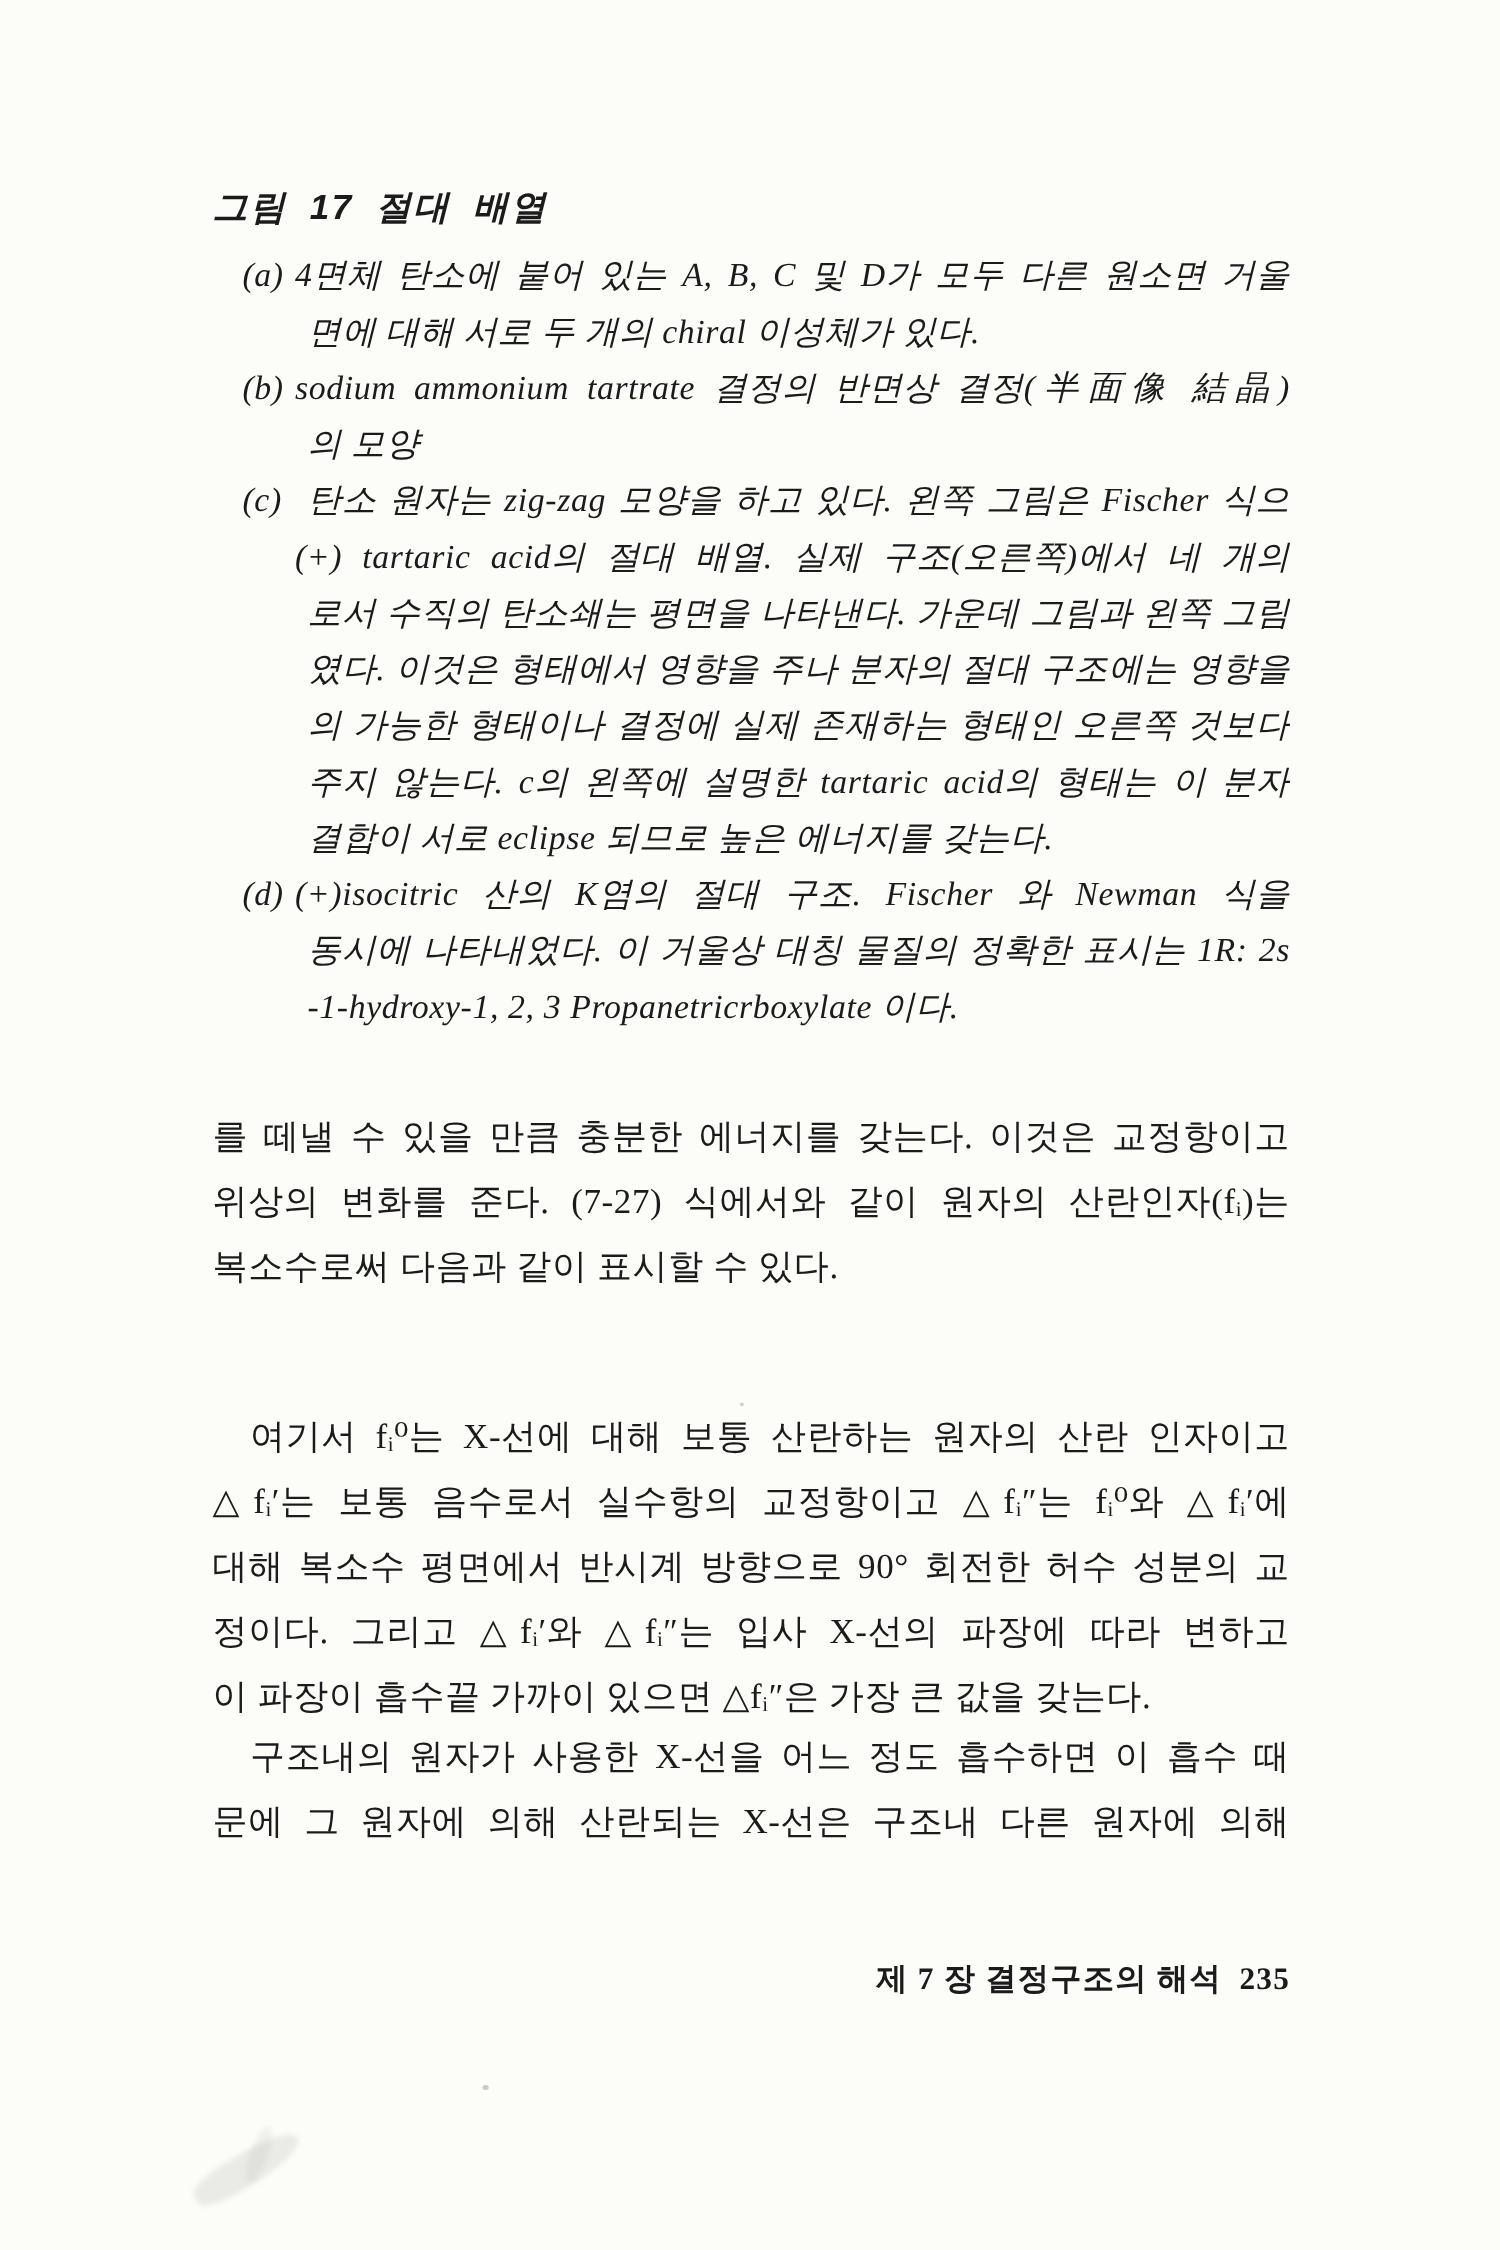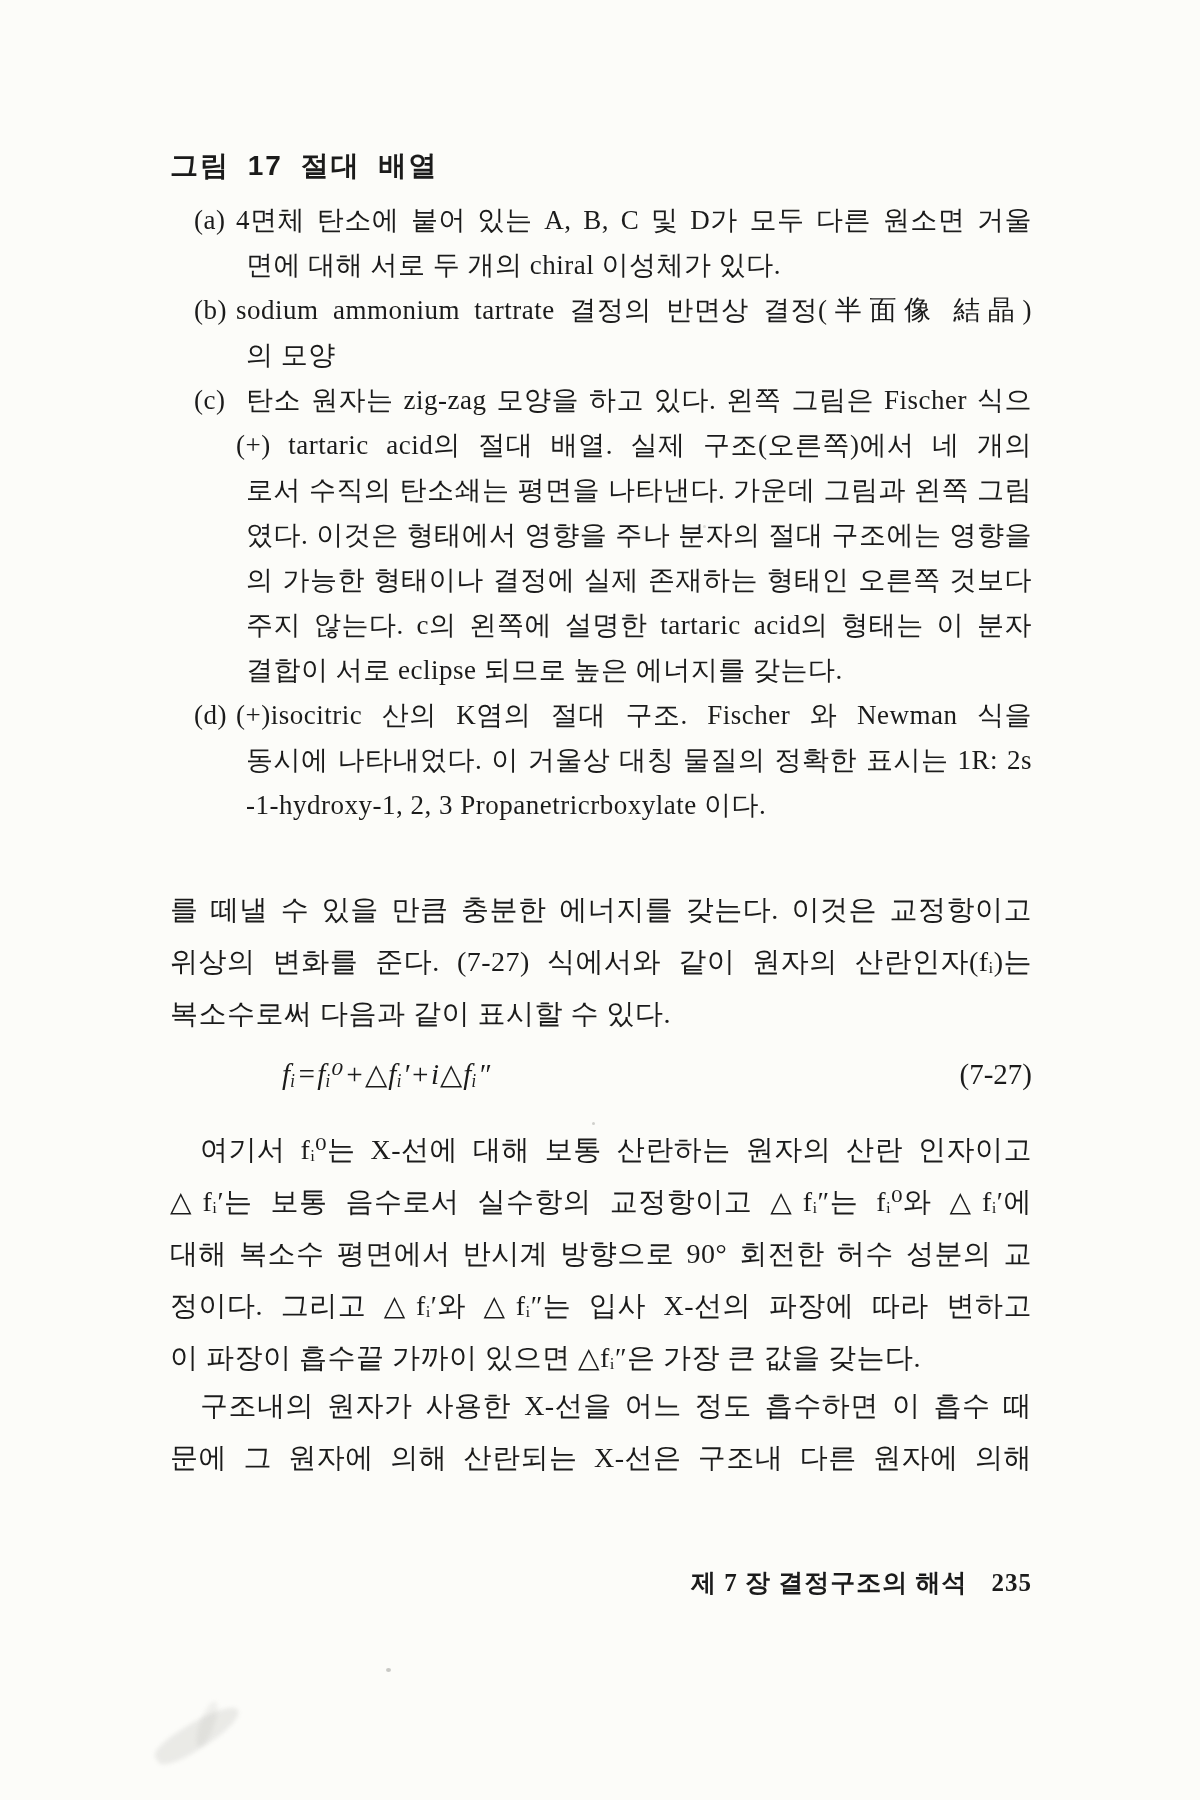--- a/index.html
+++ b/index.html
@@ -14,20 +14,21 @@
   }
   
   .caption {
     position: absolute;
     left: 170px;
     top: 148px;
     width: 862px;
     font-size: 27px;
     letter-spacing: 0.5px;
     word-break: keep-all;
+    font-style: italic;
   }
   .cap-title {
     height: 50px;
     line-height: 36px;
     font-family: "Liberation Sans", "DejaVu Sans", sans-serif;
     font-weight: 600;
     font-size: 28px;
     letter-spacing: 2px;
     word-spacing: 8px;
   }
@@ -81,21 +82,21 @@
   .footer {
     position: absolute;
     left: 170px;
     top: 1566px;
     width: 862px;
     text-align: right;
     font-size: 25px;
     font-weight: 600;
     letter-spacing: 1px;
   }
-  .footer .pnum { margin-left: 24px; }
+  .footer .pnum { margin-left: 14px; }
   
   .smudge {
     position: absolute;
     background: #9a9a96;
     border-radius: 50%;
     filter: blur(2px);
   }
   .smudge.streak {
     left: 150px; top: 1722px;
     width: 95px; height: 26px;
@@ -152,24 +153,20 @@
       <div class="cap-line wrap">-1-hydroxy-1, 2, 3 Propanetricrboxylate 이다.</div>
     </div>
   </section>
 
   <section class="body-par p1">
     <div class="b-line jl">를 떼낼 수 있을 만큼 충분한 에너지를 갖는다. 이것은 교정항이고</div>
     <div class="b-line jl">위상의 변화를 준다. (7-27) 식에서와 같이 원자의 산란인자(fᵢ)는</div>
     <div class="b-line">복소수로써 다음과 같이 표시할 수 있다.</div>
   </section>
 
-  <div class="equation">
-    <span class="formula">fᵢ=fᵢ⁰+△fᵢ′+i△fᵢ″</span>
-    <span class="eq-num">(7-27)</span>
-  </div>
 
   <section class="body-par p2">
     <div class="b-line jl ind">여기서 fᵢ⁰는 X-선에 대해 보통 산란하는 원자의 산란 인자이고</div>
     <div class="b-line jl">△fᵢ′는 보통 음수로서 실수항의 교정항이고 △fᵢ″는 fᵢ⁰와 △fᵢ′에</div>
     <div class="b-line jl">대해 복소수 평면에서 반시계 방향으로 90° 회전한 허수 성분의 교</div>
     <div class="b-line jl">정이다. 그리고 △fᵢ′와 △fᵢ″는 입사 X-선의 파장에 따라 변하고</div>
     <div class="b-line">이 파장이 흡수끝 가까이 있으면 △fᵢ″은 가장 큰 값을 갖는다.</div>
   </section>
 
   <section class="body-par p3">

